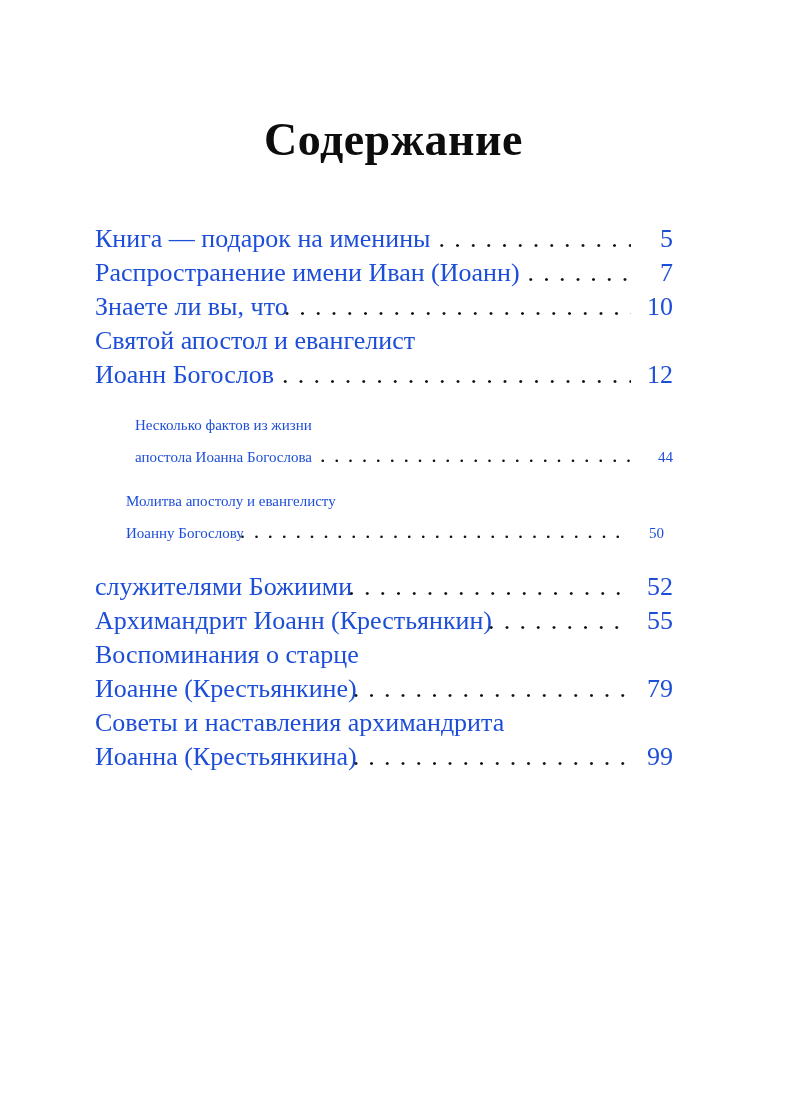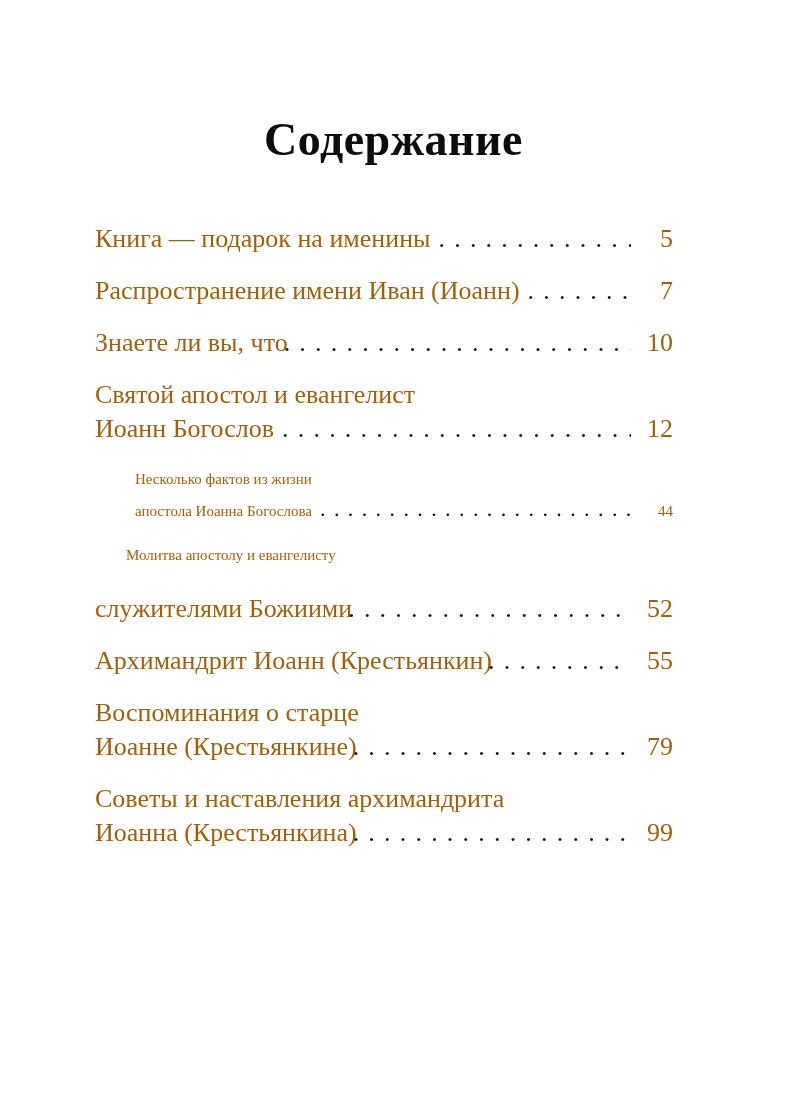--- a/index.html
+++ b/index.html
@@ -46,21 +46,20 @@
     width: 578px;
   }
 
   .toc-entry {
     position: relative;
     width: 100%;
   }
 
   
   .toc-entry + .toc-entry {
-    margin-top: 18px;
   }
   .toc-entry.level-sub + .toc-entry.level-sub {
     margin-top: 14px;
     margin-left: 31px;
   }
   .toc-entry.level-main + .toc-entry.level-sub {
     margin-top: 18px;
   }
   .toc-entry.level-sub + .toc-entry.level-main {
     margin-top: 22px;
@@ -70,21 +69,21 @@
     margin-left: 40px;
     width: calc(100% - 40px);
   }
 
   .entry-line {
     display: block;
     width: 100%;
     font-size: 26px;
     line-height: 34px;
     white-space: nowrap;
-    color: #a16207;
+    color: #1d4ed8;
   }
   .toc-entry.level-sub .entry-line {
     font-size: 15px;
     line-height: 30px;
   }
 
   
   .entry-line.with-leader {
     display: flex;
     align-items: baseline;
@@ -173,20 +172,25 @@
       <div class="toc-entry level-sub">
         <span class="entry-line">Несколько фактов из жизни</span>
         <span class="entry-line with-leader gap">
           <span class="entry-text">апостола Иоанна Богослова</span>
           <span class="leader"></span>
           <span class="entry-page">44</span>
         </span>
       </div>
       <div class="toc-entry level-sub">
         <span class="entry-line">Молитва апостолу и евангелисту</span>
+        <span class="entry-line with-leader tight">
+          <span class="entry-text">Иоанну Богослову</span>
+          <span class="leader"></span>
+          <span class="entry-page">50</span>
+        </span>
       </div>
       <div class="toc-entry level-main">
         <span class="entry-line with-leader tight">
           <span class="entry-text">служителями Божиими</span>
           <span class="leader"></span>
           <span class="entry-page">52</span>
         </span>
       </div>
       <div class="toc-entry level-main">
         <span class="entry-line with-leader tight">

